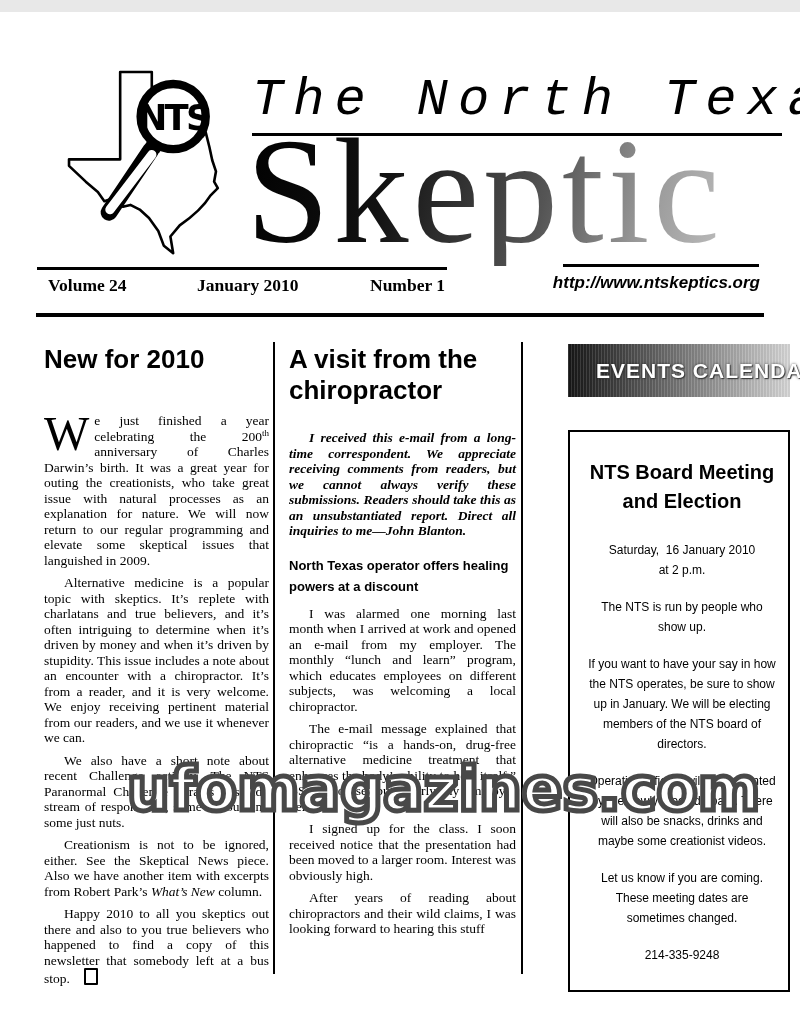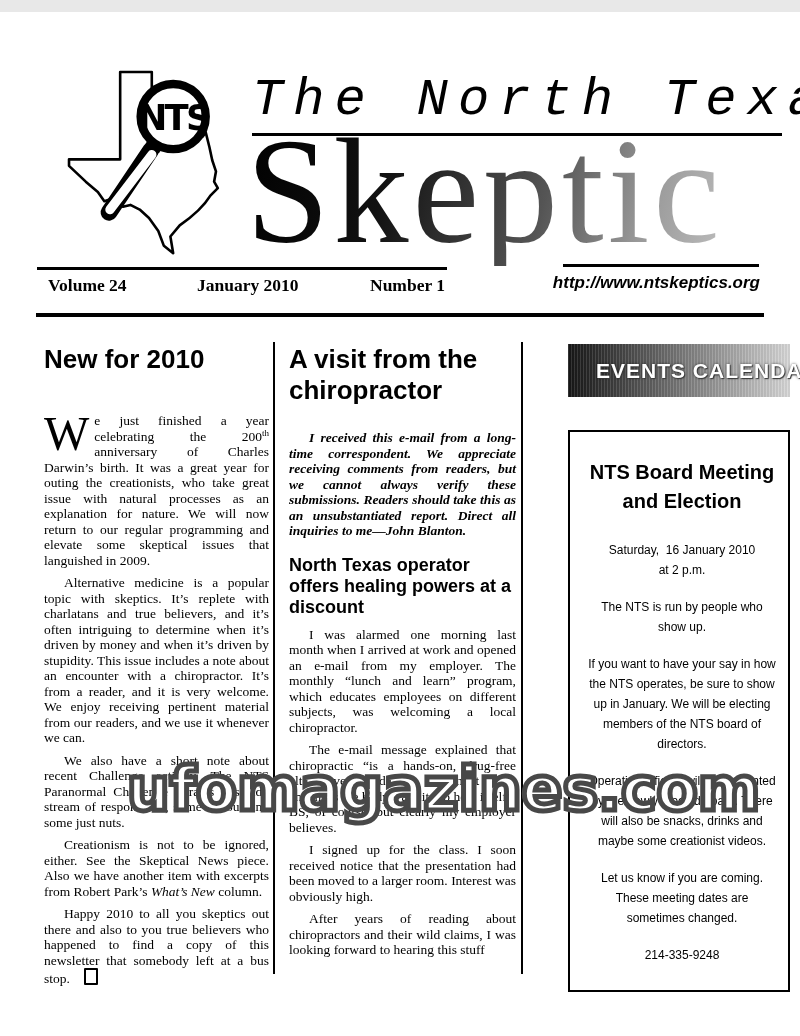--- a/index.html
+++ b/index.html
@@ -32,21 +32,21 @@
   .sep1{left:273px;} .sep2{left:521px;}
   .col{position:absolute;top:332px;}
   .col-left{left:44px;width:225px;}
   .col-mid{left:289px;width:227px;}
   .col-right{left:540px;width:222px;padding-left:28px;}
 
   .col h1{font-family:"Liberation Sans",sans-serif;font-weight:bold;
           font-size:26px;line-height:31px;margin:0 0 38px 0;}
   .col-mid h1{margin-bottom:24px;}
   .col h2{font-family:"Liberation Sans",sans-serif;font-weight:bold;
-          font-size:18px;line-height:21px;margin:14px 0 9px 0;}
+          font-size:13px;line-height:21px;margin:14px 0 9px 0;}
   .serif-body p{font-size:13.5px;line-height:15.5px;margin:0 0 7px 0;
                 text-align:justify;text-indent:20px;}
   .serif-body p.first{text-indent:0;}
   .dropcap{float:left;font-size:48px;line-height:38px;padding:2px 5px 0 0;
            font-family:"Liberation Serif",serif;}
   sup{font-size:9px;vertical-align:super;line-height:0;}
   .intro{font-weight:bold;font-style:italic;margin-bottom:16px !important;}
   .endmark{display:inline-block;width:10px;height:13px;border:2.5px solid #000;
            border-radius:1px;margin-left:14px;vertical-align:-2px;}
 

